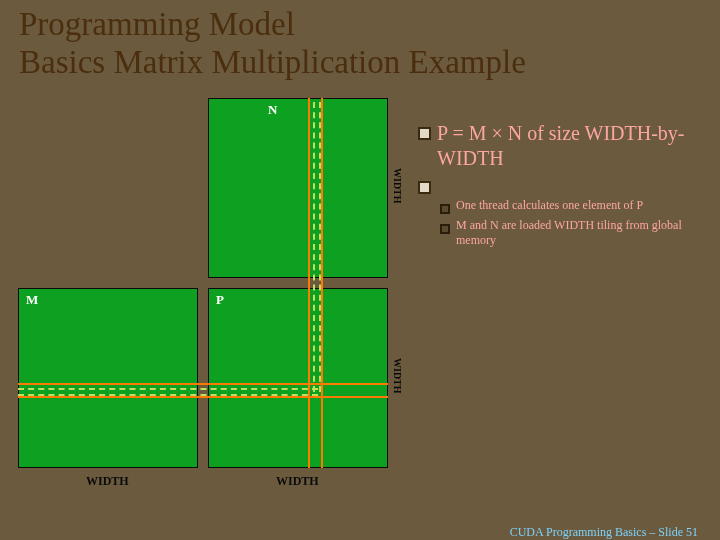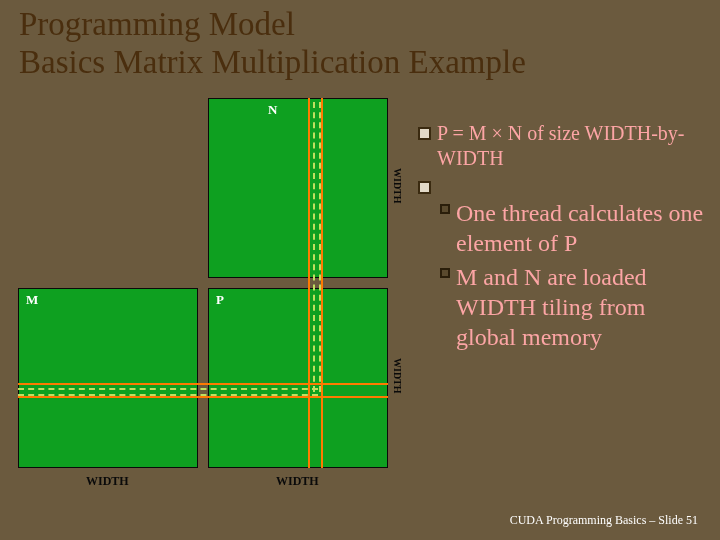--- a/index.html
+++ b/index.html
@@ -110,27 +110,27 @@
   .sq {
     width: 13px; height: 13px;
     border: 2px solid #3a2a10;
     margin-top: 6px;
     margin-right: 6px;
     flex-shrink: 0;
     background: #e2d9c7;
   }
   .sub { margin-left: 22px; }
   .sub .sq { width: 10px; height: 10px; margin-top: 6px; background: #5a4a2e; border-color: #2a1e0a; }
-  .sub .btxt { font-size: 24px; }
+  .sub .btxt { font-size: 12px; }
   .footer {
     position: absolute;
-    bottom: 12px;
+    bottom: 0;
     right: 22px;
     font-size: 12px;
-    color: #ffffff;
+    color: #7dd3fc;
     text-align: center;
   }
 </style>
 </head>
 <body>
 
 <div class="title">
   <div>Programming Model</div>
   <div>Basics Matrix Multiplication Example</div>
 </div>

